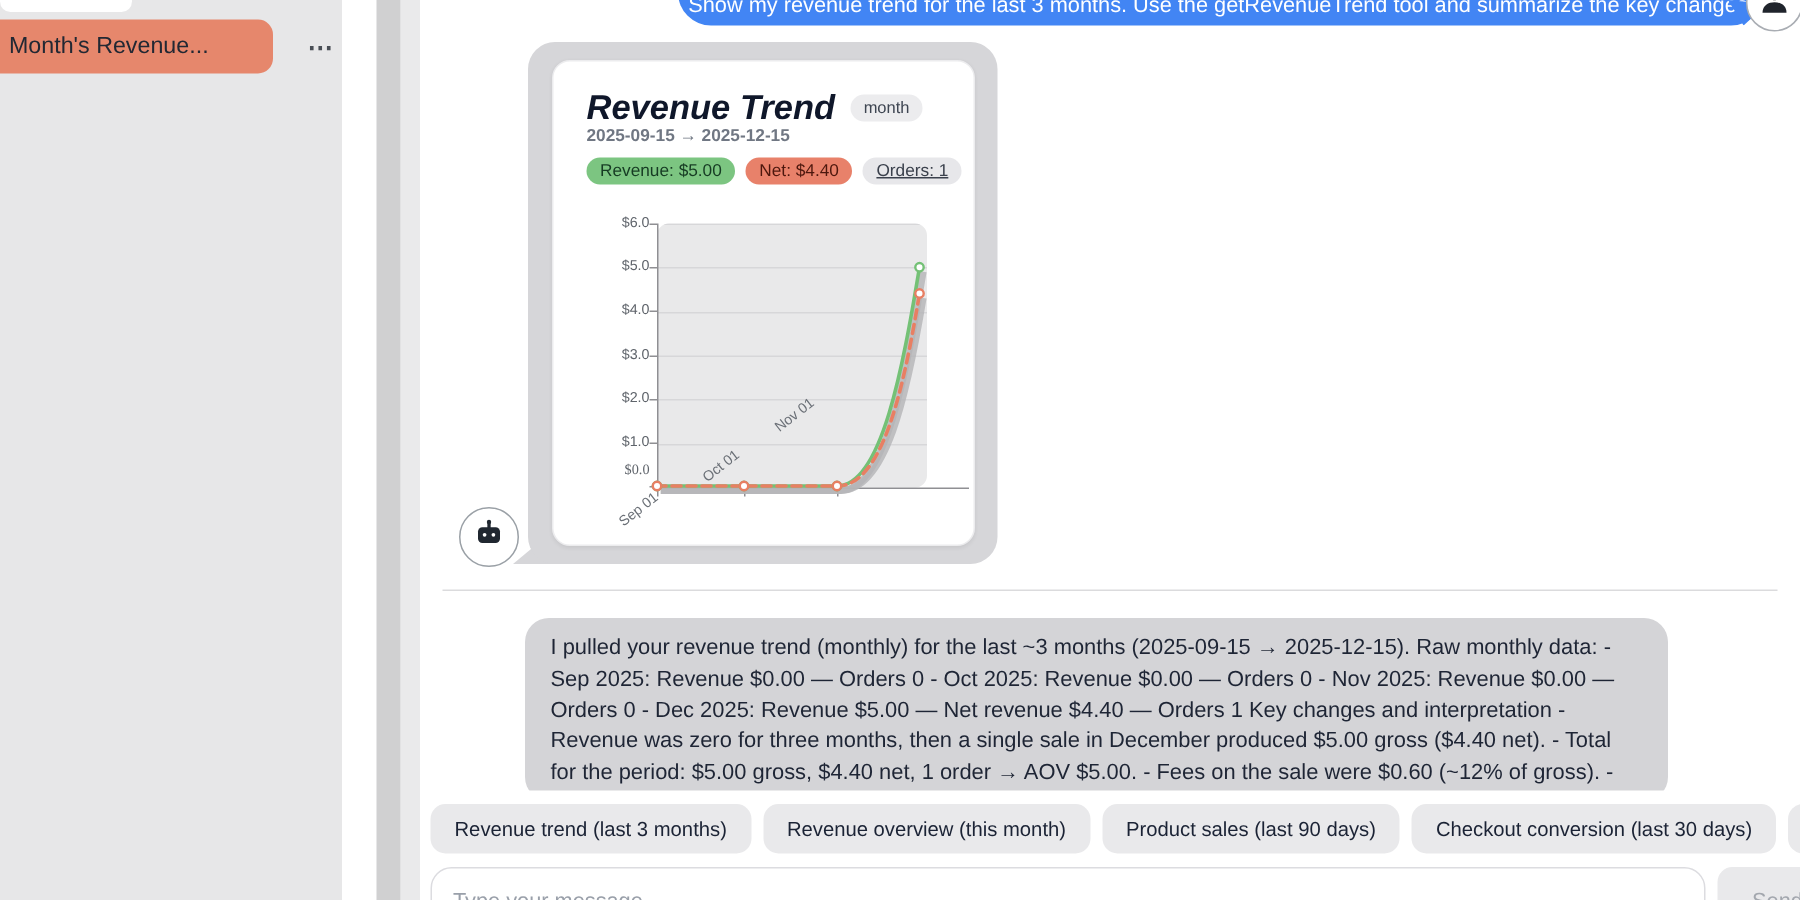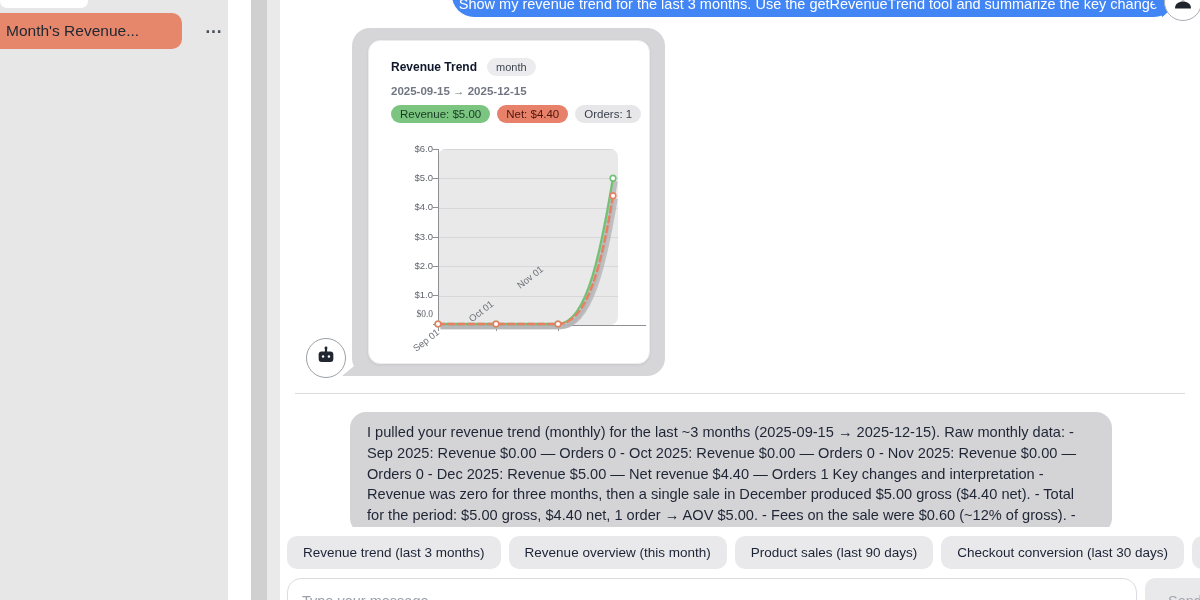--- a/index.html
+++ b/index.html
@@ -30,21 +30,21 @@
   
   .chart-bubble { position:absolute; left:352px; top:28px; width:313px; height:348px; background:#d6d6d9; border-radius:18px; }
   .chart-tail { position:absolute; left:342px; top:351px; width:30px; height:25px; background:#d6d6d9;
                 clip-path:polygon(0 100%, 100% 0, 100% 100%); }
   .bot-avatar { position:absolute; left:306px; top:338px; width:40px; height:40px; border-radius:50%;
                 background:#fff; border:1.5px solid #9aa0a6; display:flex; align-items:center; justify-content:center; z-index:3; }
 
   .chart-card { position:absolute; left:368px; top:40px; width:282px; height:324px; background:#fff;
                 border-radius:12px; border:1px solid #ececee; box-shadow:0 1px 3px rgba(0,0,0,.07); }
   .card-title-row { position:absolute; left:22px; top:17px; display:flex; align-items:center; gap:10px; }
-  .card-title { font-size:12px; font-weight:700; color:#0f172a; }
+  .card-title { font-size:23px; font-weight:700; color:#0f172a;font-style:italic; }
   .gran-badge { background:#ececee; border-radius:11px; padding:3px 9px; font-size:11px; font-weight:400; color:#3f4652; }
   .card-date { position:absolute; left:22px; top:44px; font-size:11.5px; color:#707783;font-weight:bold; }
   .badge-row { position:absolute; left:22px; top:64px; display:flex; gap:7px;text-align:right; }
   .pill { border-radius:12px; padding:3px 9px; font-size:11.5px; font-weight:500; white-space:nowrap; }
 
   .chart-area { position:absolute; left:0; top:100px; width:282px; height:224px; overflow:hidden; }
   .ytick-label { position:absolute; left:24px; width:40px; text-align:right; font-size:9.5px; color:#5f646b; }
   .plot { position:absolute; left:69px; top:8px; width:180px; height:176px; background:#e9e9ea; border-radius:8px; overflow:hidden; }
   .gridline { position:absolute; left:0; width:100%; height:1px; background:#d7d7d9; }
   .axis-y { position:absolute; left:69px; top:8px; width:1px; height:177px; background:#8f8f93; }
@@ -106,21 +106,21 @@
   <div class="chart-bubble"></div>
   <div class="chart-card">
     <div class="card-title-row">
       <span class="card-title">Revenue Trend</span>
       <span class="gran-badge">month</span>
     </div>
     <div class="card-date">2025-09-15 → 2025-12-15</div>
     <div class="badge-row">
       <span class="pill" style="background:#7cc581;color:#163b23;">Revenue: $5.00</span>
       <span class="pill" style="background:#e8816a;color:#4d170d;">Net: $4.40</span>
-      <span class="pill" style="background:#e7e7ea;color:#3a404c;">Orders: 1</span>
+      <span class="pill" style="background:#e7e7ea;color:#3a404c;text-decoration:underline;">Orders: 1</span>
     </div>
 
     <div class="chart-area">
       <span class="ytick-label" style="top:2px;">$6.0</span>
       <span class="ytick-label" style="top:31px;">$5.0</span>
       <span class="ytick-label" style="top:60px;">$4.0</span>
       <span class="ytick-label" style="top:90px;">$3.0</span>
       <span class="ytick-label" style="top:119px;">$2.0</span>
       <span class="ytick-label" style="top:148px;">$1.0</span>
       <span class="ytick-label" style="top:168px;font-family:Liberation Serif, serif;">$0.0</span>

